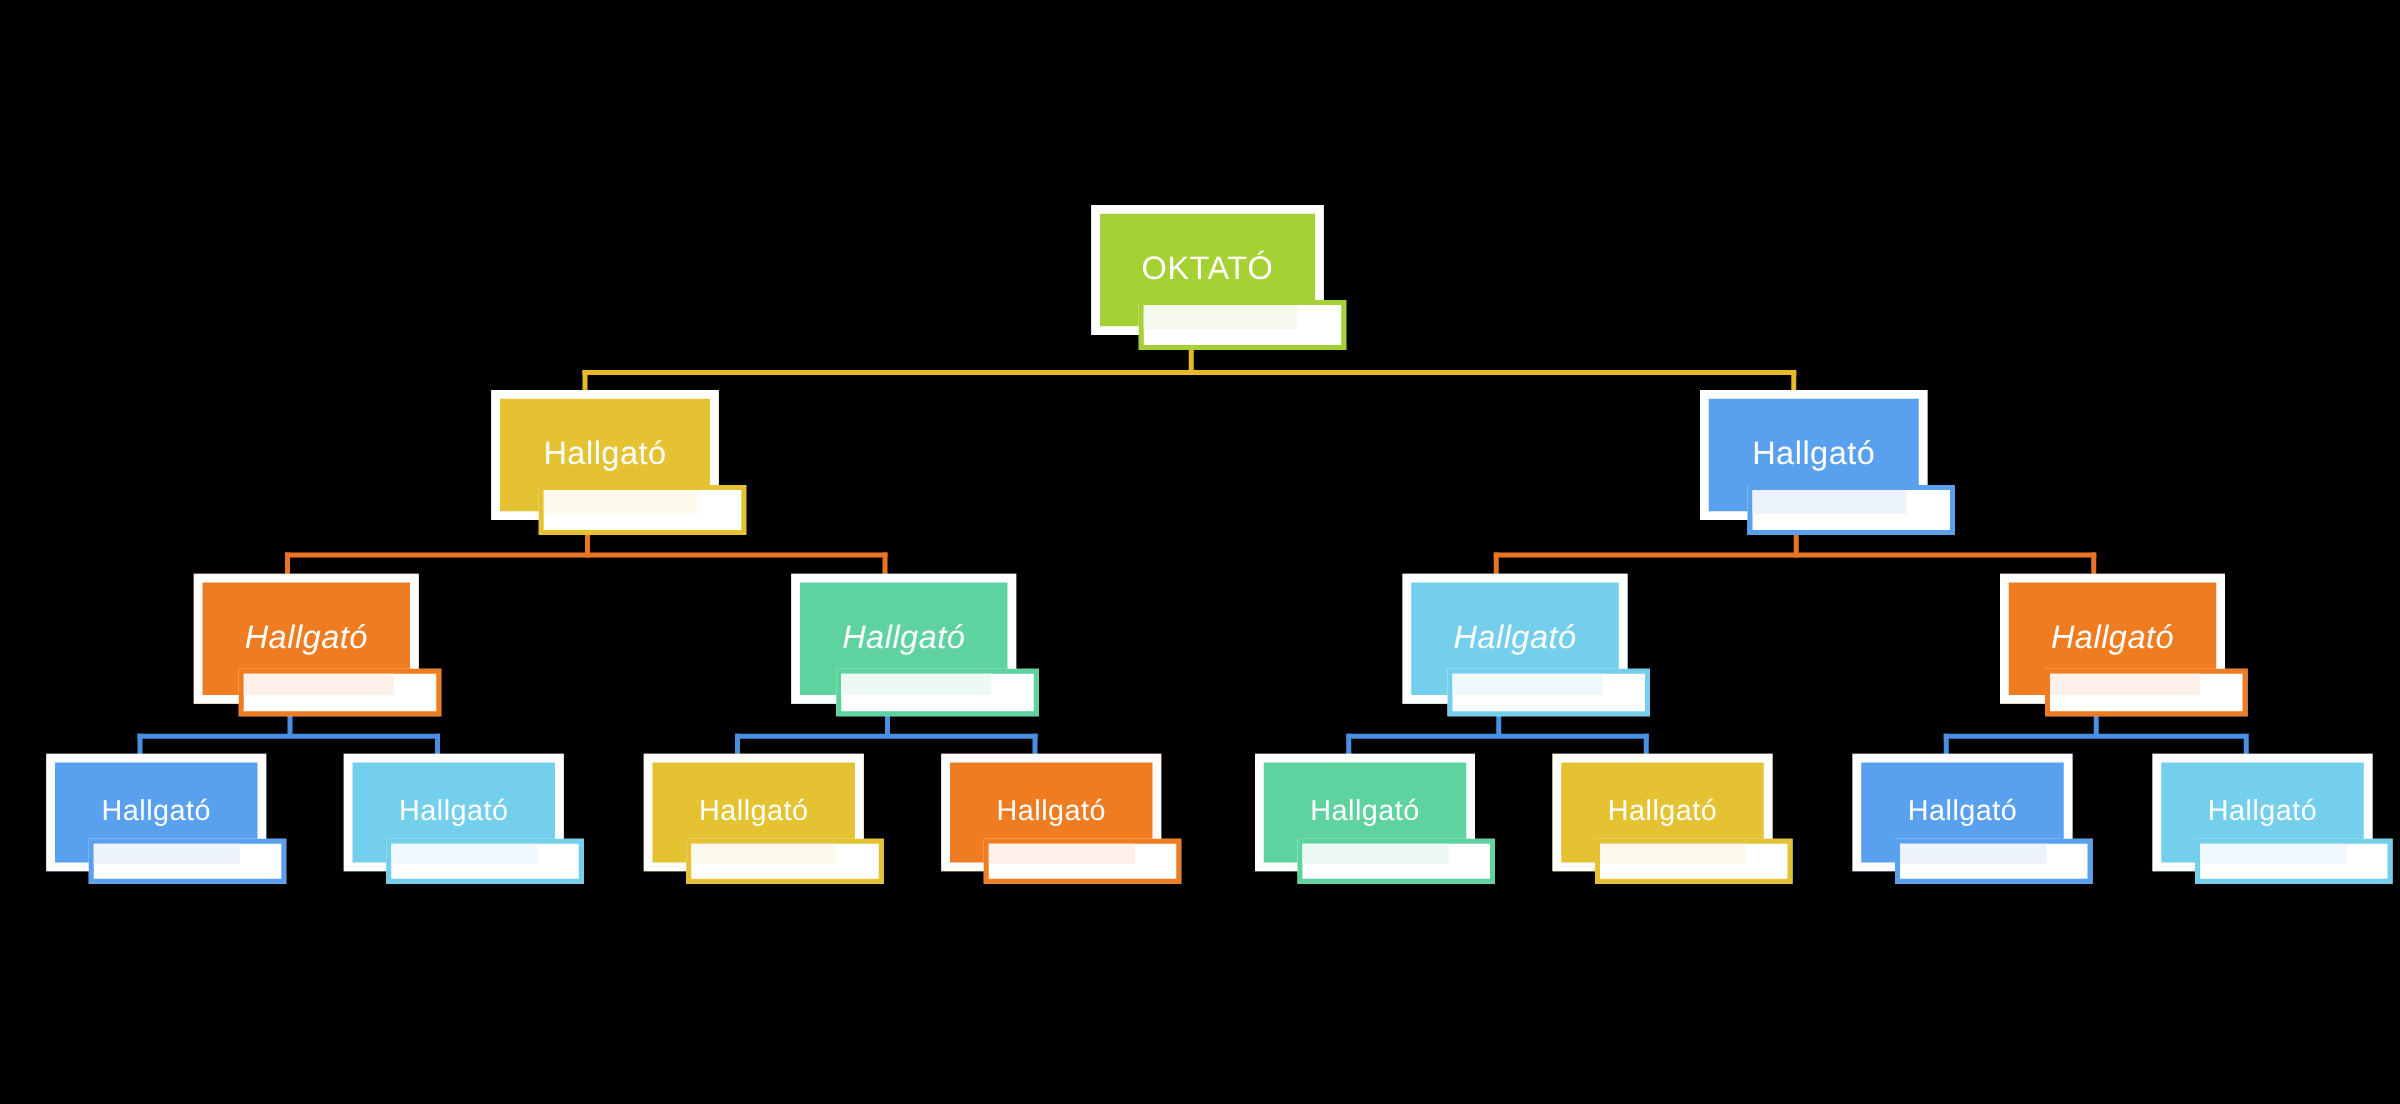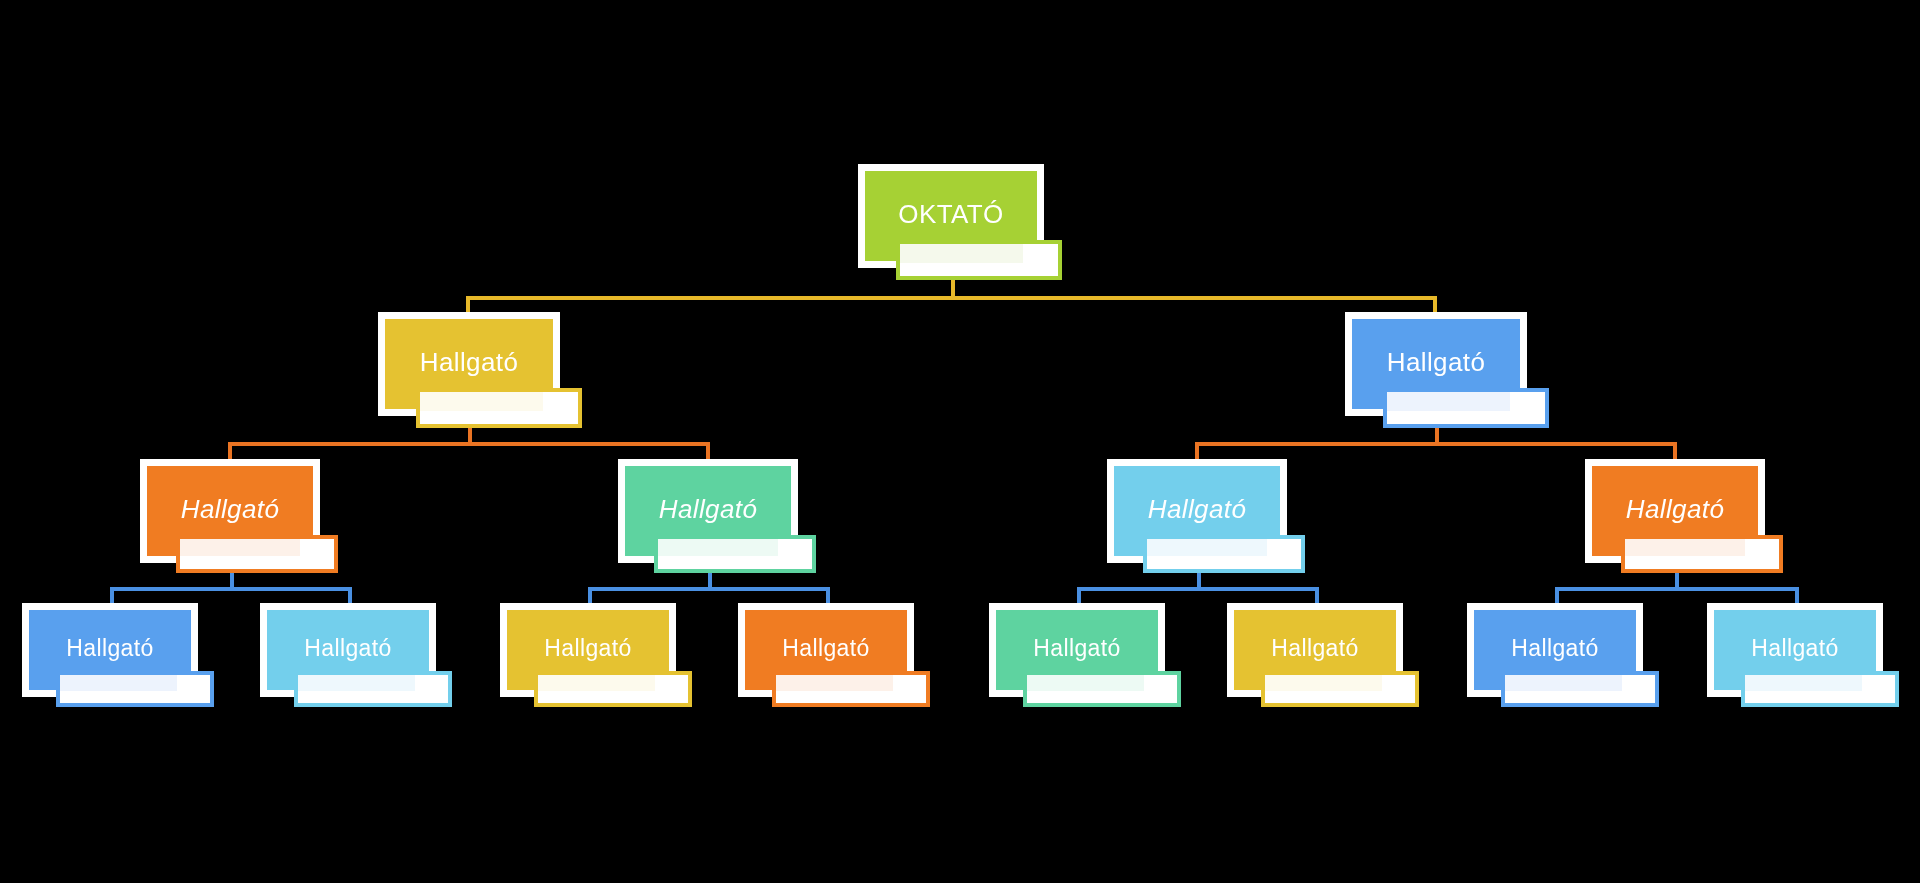--- a/index.html
+++ b/index.html
@@ -20,20 +20,21 @@
   .link {
     position: absolute;
     background: #e8b929;
   }
   .link.v { width: 4px; }
   .link.h { height: 4px; }
 
   
   .node {
     position: absolute;
+    margin-left: 15px;
   }
   
   .node-box {
     position: absolute;
     left: 0;
     top: 0;
     box-sizing: border-box;
     border: 7px solid #ffffff;
     display: flex;
     align-items: center;

